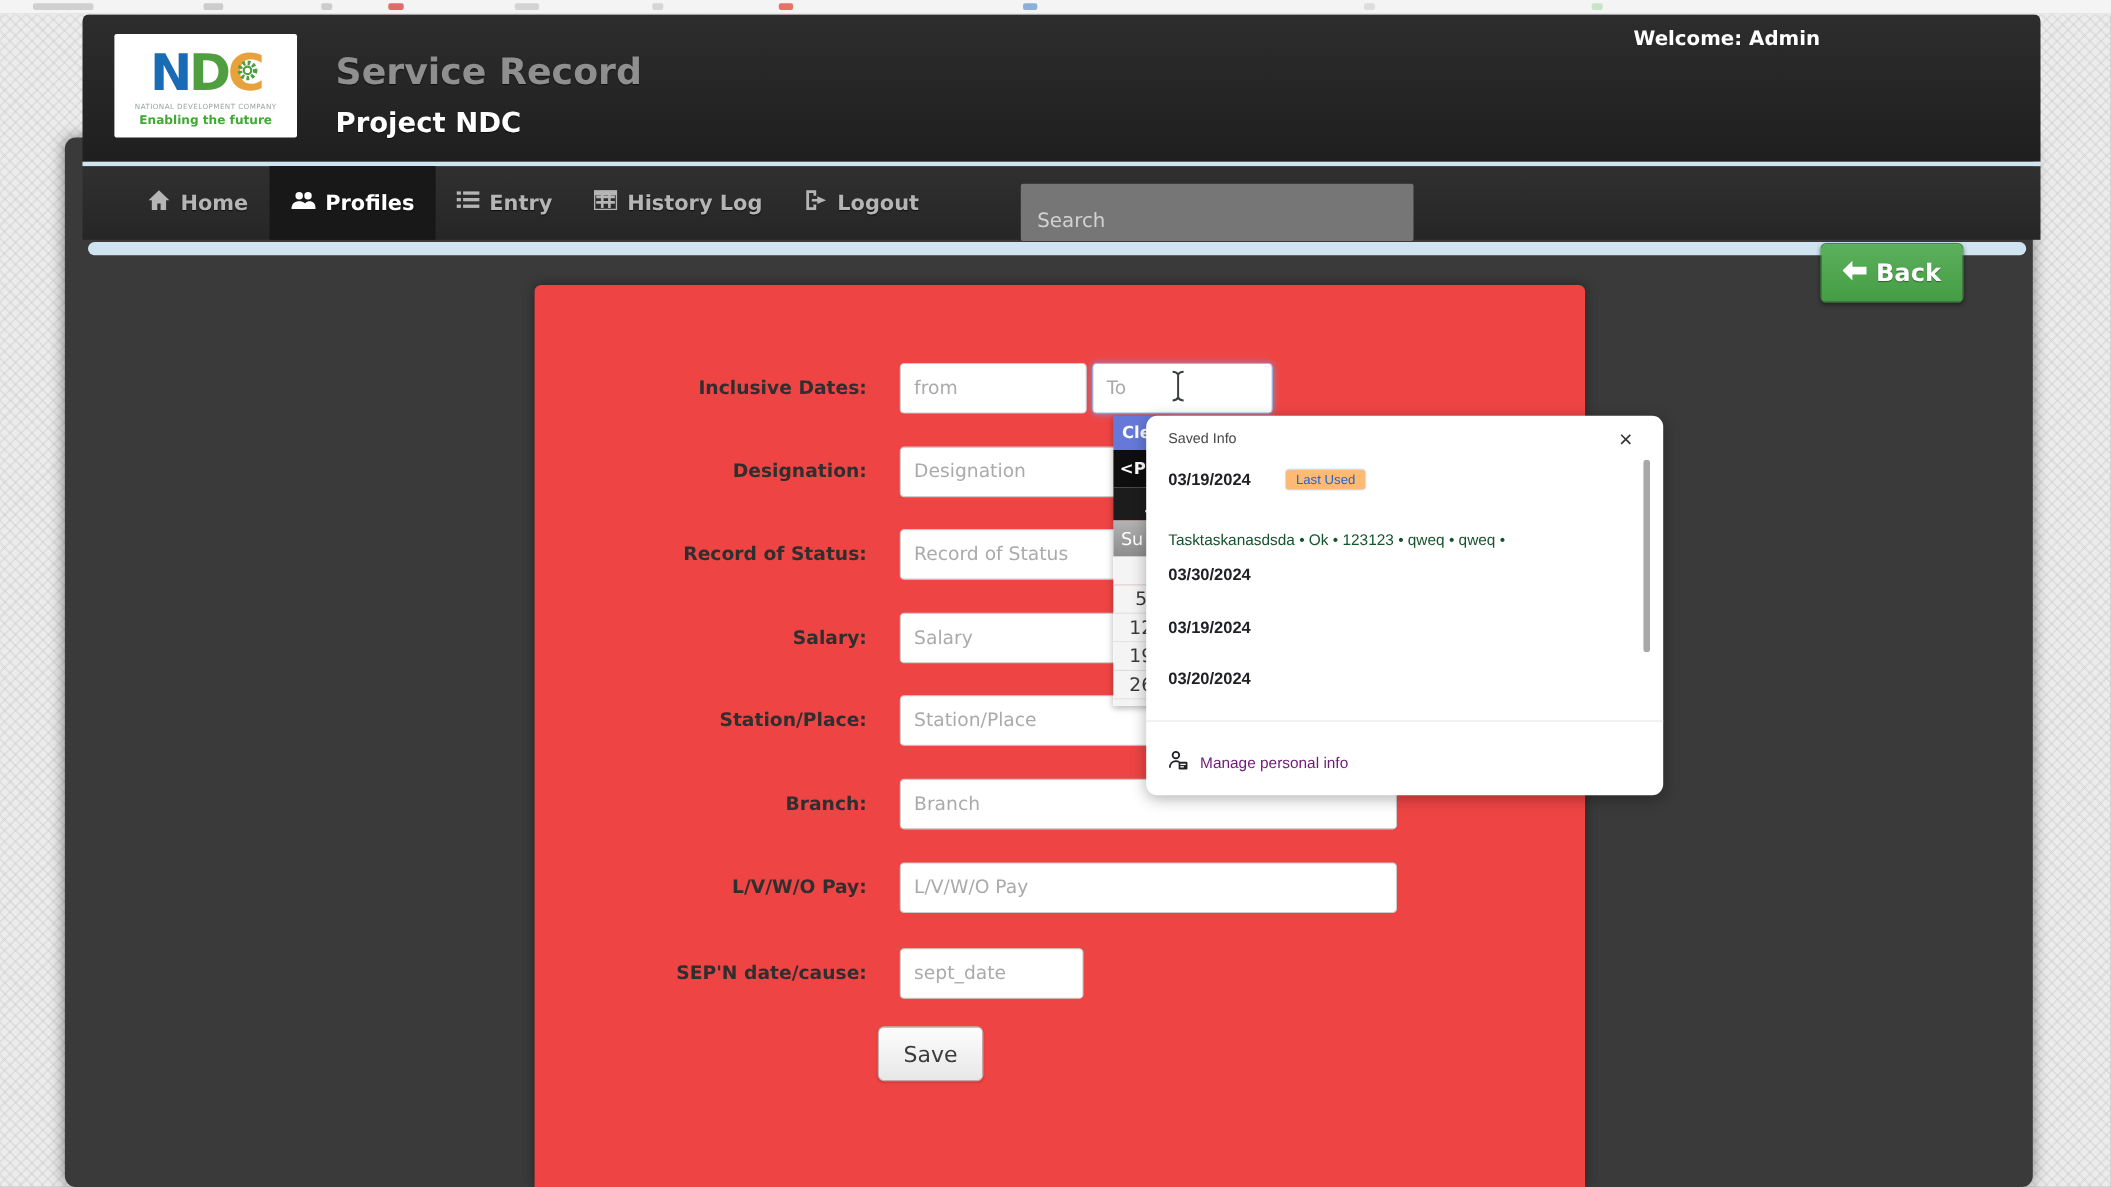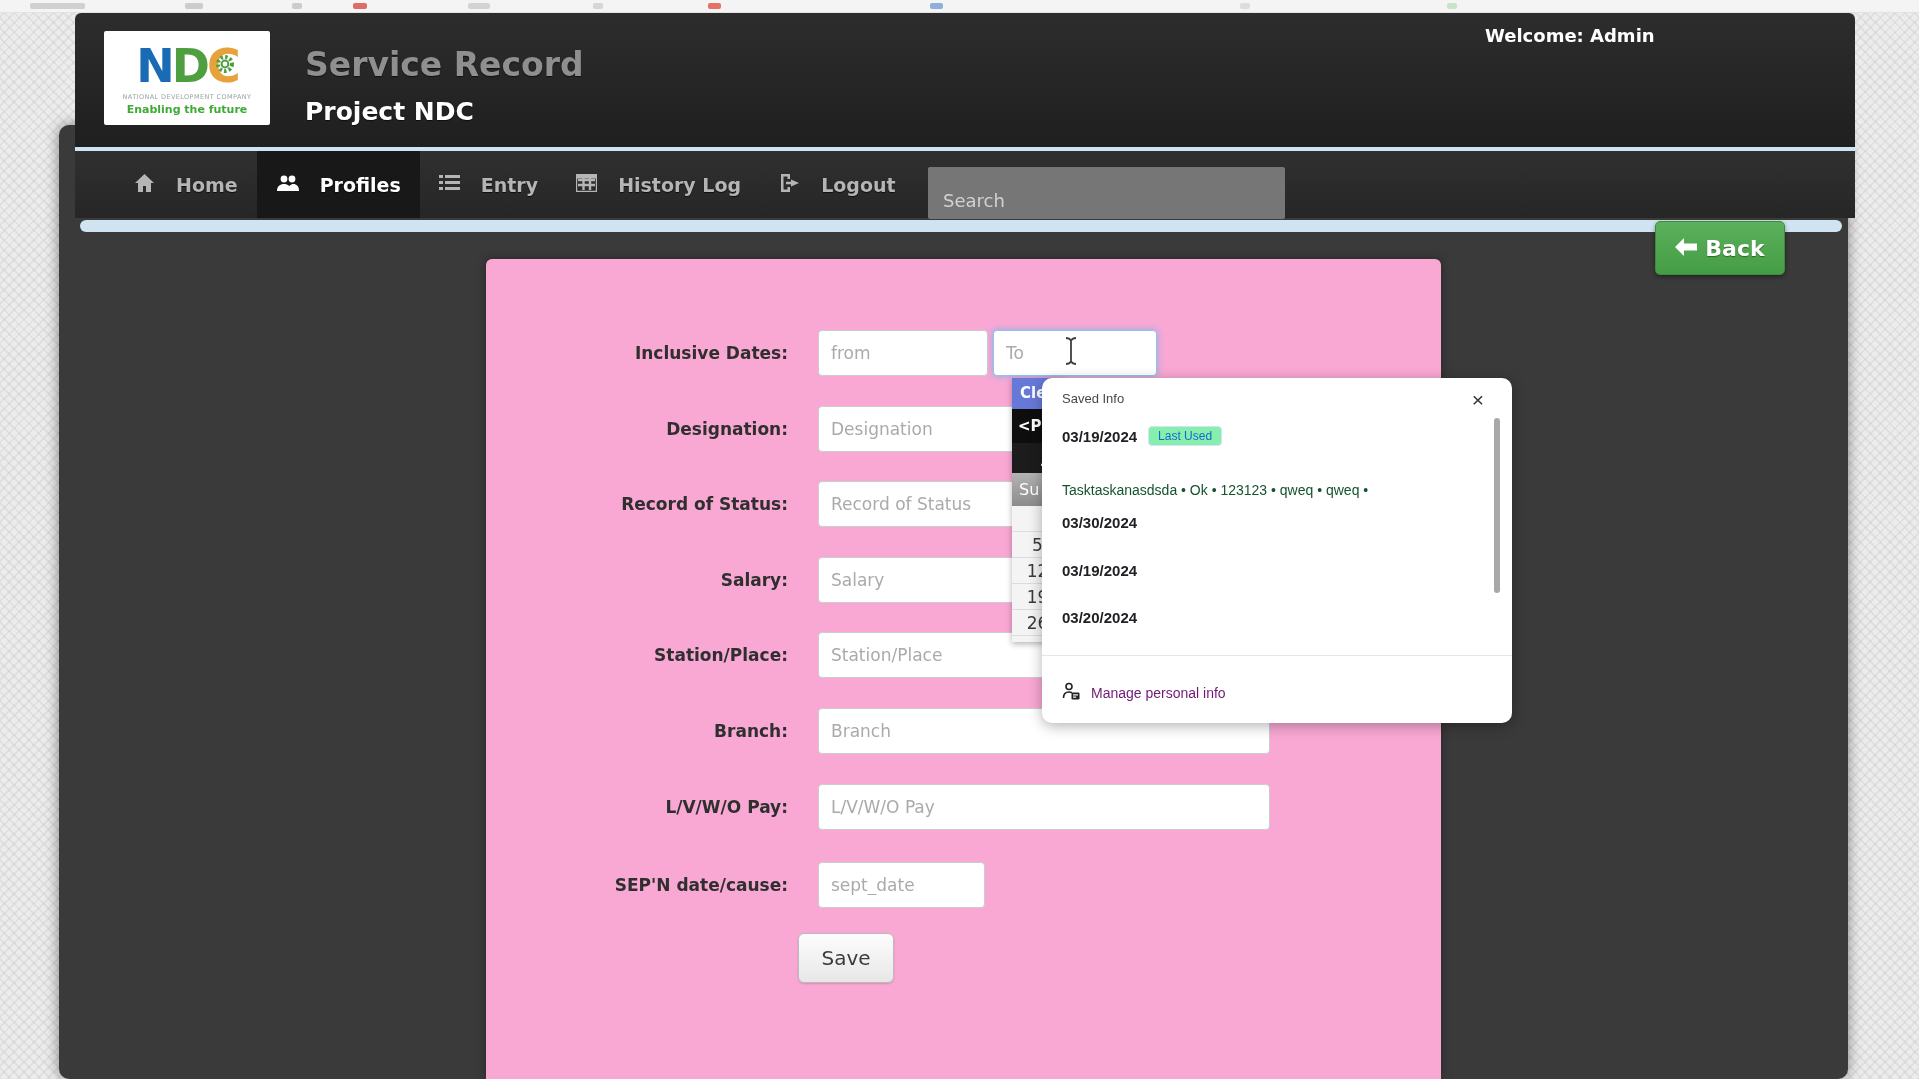--- a/index.html
+++ b/index.html
@@ -39,42 +39,42 @@
   .app-subtitle{ position:absolute; left:230px; top:84px; font-size:25px; font-weight:bold; color:#fff;
               text-shadow:0 1px 1px rgba(0,0,0,.6);}
   .header-right{ position:absolute; left:1410px; top:10px; width:340px; color:#fff; font-weight:bold; }
   .header-date{ font-size:20px; line-height:28px;}
   .header-welcome{ font-size:18px; line-height:26px;}
 
   
   .navbar{ left:75px; top:147px; width:1780px; height:71px; z-index:10;
            background:linear-gradient(#303030,#262626); border-top:4px solid #cfe4f0;
            display:flex; align-items:stretch; padding-left:40px; }
-  .nav-item{ display:flex; align-items:center; gap:21px; padding:0 19px; color:#b5b5b5;
+  .nav-item{ display:flex; align-items:center; gap:9px; padding:0 19px; color:#b5b5b5;
              font-size:19px; font-weight:bold; cursor:pointer; text-shadow:0 1px 1px rgba(0,0,0,.7);}
   .nav-item svg{ fill:#b5b5b5; }
   .nav-item.active{ background:#181818; color:#fff; }
   .nav-item.active svg{ fill:#fff; }
   .nav-search{ position:absolute; left:853px; top:16px; width:357px; height:52px; background:#767676;
                border:none; border-radius:2px; padding:14px 0 0 15px; font-size:18px; color:#333;
                font-family:"DejaVu Sans", sans-serif;}
   .nav-search::placeholder{ color:#d2d2d2; opacity:1;}
 
   
   .bluebar{ left:80px; top:220px; width:1762px; height:12px; background:#cfe4f0; border-radius:6px; z-index:5;}
 
   
   .back-btn{ left:1655px; top:221px; width:130px; height:54px; z-index:15;
              background:linear-gradient(#5cb05c,#449d44); border:1px solid #3d8b3d; border-radius:5px;
              display:flex; align-items:center; justify-content:center; gap:8px;
              color:#fff; font-size:22px; font-weight:bold; cursor:pointer;
              box-shadow:0 2px 4px rgba(0,0,0,.4); text-shadow:0 1px 1px rgba(0,0,0,.4);}
 
   
-  .card{ left:486px; top:259px; width:955px; height:820px; background:#f9a8d4; border-radius:6px 6px 0 0; z-index:5;
+  .card{ left:486px; top:259px; width:955px; height:820px; background:#ef4444; border-radius:6px 6px 0 0; z-index:5;
          box-shadow:0 0 10px rgba(0,0,0,.35);}
   .frow{ position:absolute; left:0; height:46px; display:flex; }
   .flabel{ position:absolute; left:0; width:302px; text-align:right; line-height:46px;
            font-size:17px; font-weight:bold; color:#2f2f2f; }
   .finput{ position:absolute; height:46px; border:1px solid #ccc; border-radius:4px; padding:12px 12px;
            font-size:17px; color:#444; font-family:"DejaVu Sans", sans-serif; background:#fff;}
   .finput::placeholder{ color:#aaa; opacity:1;}
   .finput.focused{ border-color:#8fc4ea; box-shadow:0 0 7px rgba(102,175,233,.75); outline:none;}
   .save-btn{ position:absolute; left:312px; top:674px; width:96px; height:50px;
              background:linear-gradient(#fdfdfd,#e7e7e7); border:1px solid #bbb; border-radius:6px;
@@ -98,22 +98,22 @@
   .dp-foot{ height:6px; background:#f4f4f4; border-right:1px solid #d5d5d5;}
 
   
   .popup{ left:1042px; top:378px; width:470px; height:345px; background:#fff; border-radius:10px; z-index:25;
           box-shadow:0 3px 14px rgba(0,0,0,.3); font-family:"Liberation Sans", sans-serif;}
   .popup-title{ position:absolute; left:20px; top:13px; font-size:13px; color:#474747;}
   .popup-close{ position:absolute; left:420px; top:6px; width:32px; height:32px; font-size:21px; color:#333;
                 text-align:center; line-height:32px; cursor:pointer;}
   .pp-value{ position:absolute; left:20px; font-size:15px; font-weight:bold; color:#202124; cursor:pointer;
              display:flex; align-items:center; gap:11px;}
-  .pp-badge{ font-size:12px; font-weight:normal; color:#1967d2; background:#86efac; border:1px solid #d2e3fc;
-             border-radius:4px; padding:2px 9px;}
+  .pp-badge{ font-size:12px; font-weight:normal; color:#1967d2; background:#fdba74; border:1px solid #d2e3fc;
+             border-radius:4px; padding:2px 9px;margin-left:20px;}
   .pp-detail{ position:absolute; left:20px; top:86px; width:430px; font-size:14px; color:#14532d;
               white-space:nowrap; overflow:hidden;margin-top:18px;}
   .pp-scrollbar{ position:absolute; left:452px; top:40px; width:6px; height:175px; background:#a8a8a8;
                  border-radius:3px; cursor:pointer;}
   .pp-divider{ position:absolute; left:0; top:277px; width:470px; height:1px; background:#e6e6e6;}
   .pp-footer{ position:absolute; left:20px; top:295px; height:40px; display:flex; align-items:center; gap:10px;
               font-size:14px; color:#701a75; cursor:pointer;}
 
   
   .ibeam{ left:1063px; top:336px; z-index:30; }

